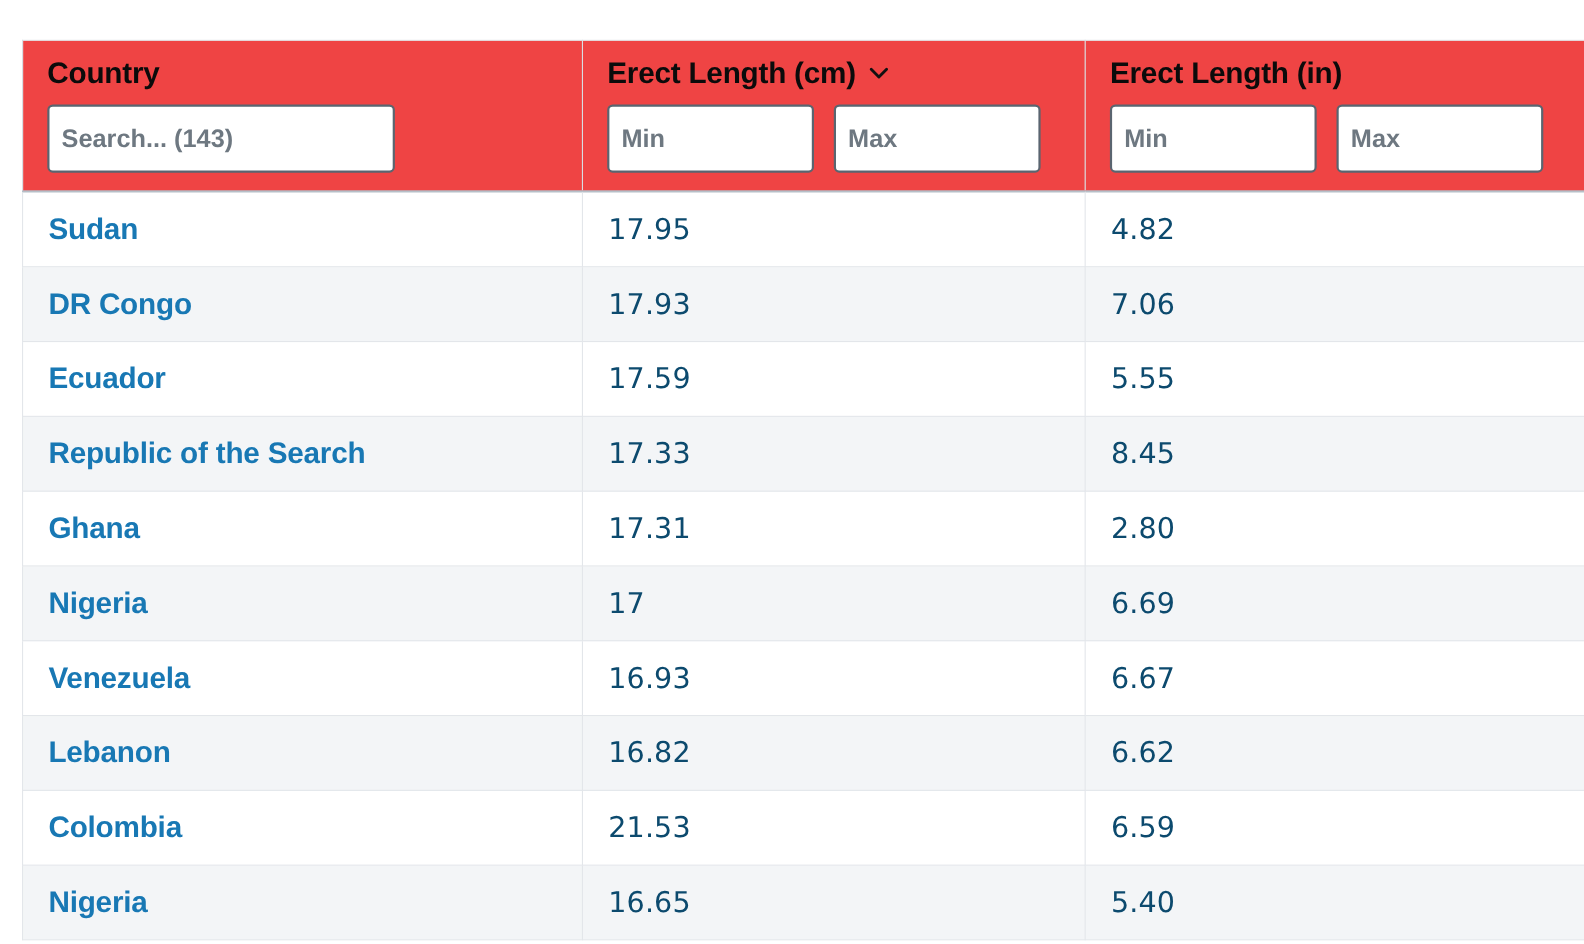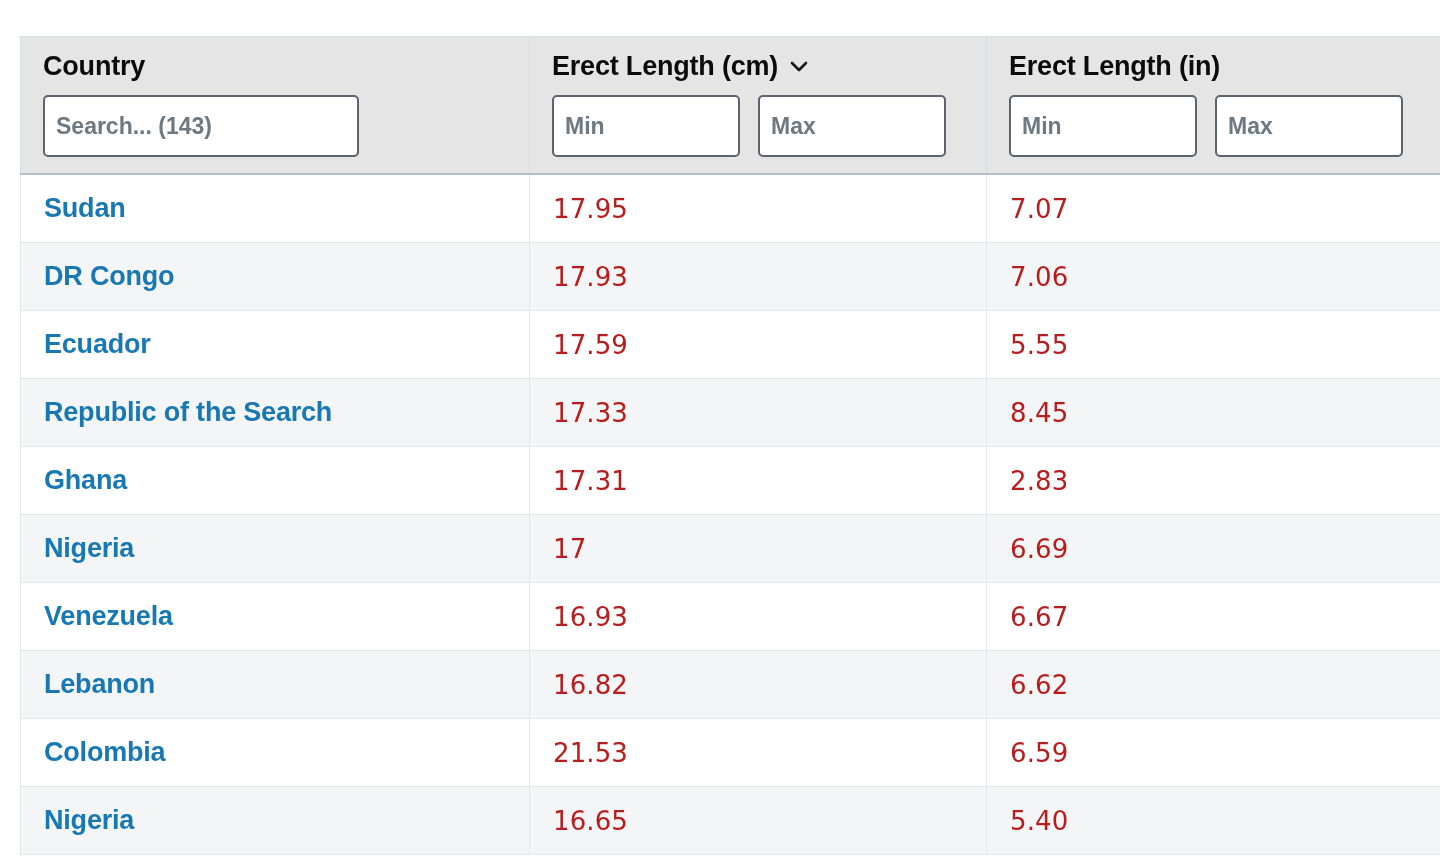--- a/index.html
+++ b/index.html
@@ -39,21 +39,21 @@
     background: #ffffff;
   }
 
   
   col.c-country { width: 509px; }
   col.c-cm      { width: 457px; }
   col.c-in      { width: 482px; }
 
   
   thead tr.filter-header th {
-    background: #e5e5e5;
+    background: #ef4444;
     border-top: 1px solid #d9dee3;
     border-bottom: 2px solid #b6bfc8;
     border-right: 1px solid #d9dee3;
     vertical-align: top;
     padding: 14px 4px 16px 22px;
     text-align: left;
     margin-left: 34px;
   }
   thead tr.filter-header th:first-child {
     border-left: 1px solid #d9dee3;
@@ -131,21 +131,21 @@
     text-decoration: none;
     letter-spacing: -0.2px;
     white-space: nowrap;
     cursor: pointer;
   }
 
   .num-cell {
     font-family: "DejaVu Sans", sans-serif;
     font-size: 26px;
     font-weight: normal;
-    color: #b91c1c;
+    color: #0c4a6e;
     letter-spacing: 0.1px;
   }
 </style>
 </head>
 <body>
 
 <div id="app">
   <div class="table-wrap">
     <table class="data-table">
       <colgroup>
@@ -190,41 +190,41 @@
               <input class="filter-input minmax-input" type="text" placeholder="Max" style="">
             </div>
           </th>
         </tr>
       </thead>
 
       <tbody id="table-body">
           <tr class="odd">
             <td><a class="country-link">Sudan</a></td>
             <td><span class="num-cell">17.95</span></td>
-            <td><span class="num-cell">7.07</span></td>
+            <td><span class="num-cell">4.82</span></td>
           </tr>
           <tr class="even">
             <td><a class="country-link">DR Congo</a></td>
             <td><span class="num-cell">17.93</span></td>
             <td><span class="num-cell">7.06</span></td>
           </tr>
           <tr class="odd">
             <td><a class="country-link">Ecuador</a></td>
             <td><span class="num-cell">17.59</span></td>
             <td><span class="num-cell">5.55</span></td>
           </tr>
           <tr class="even">
             <td><a class="country-link">Republic of the Search</a></td>
             <td><span class="num-cell">17.33</span></td>
             <td><span class="num-cell">8.45</span></td>
           </tr>
           <tr class="odd">
             <td><a class="country-link">Ghana</a></td>
             <td><span class="num-cell">17.31</span></td>
-            <td><span class="num-cell">2.83</span></td>
+            <td><span class="num-cell">2.80</span></td>
           </tr>
           <tr class="even">
             <td><a class="country-link">Nigeria</a></td>
             <td><span class="num-cell">17</span></td>
             <td><span class="num-cell">6.69</span></td>
           </tr>
           <tr class="odd">
             <td><a class="country-link">Venezuela</a></td>
             <td><span class="num-cell">16.93</span></td>
             <td><span class="num-cell">6.67</span></td>

